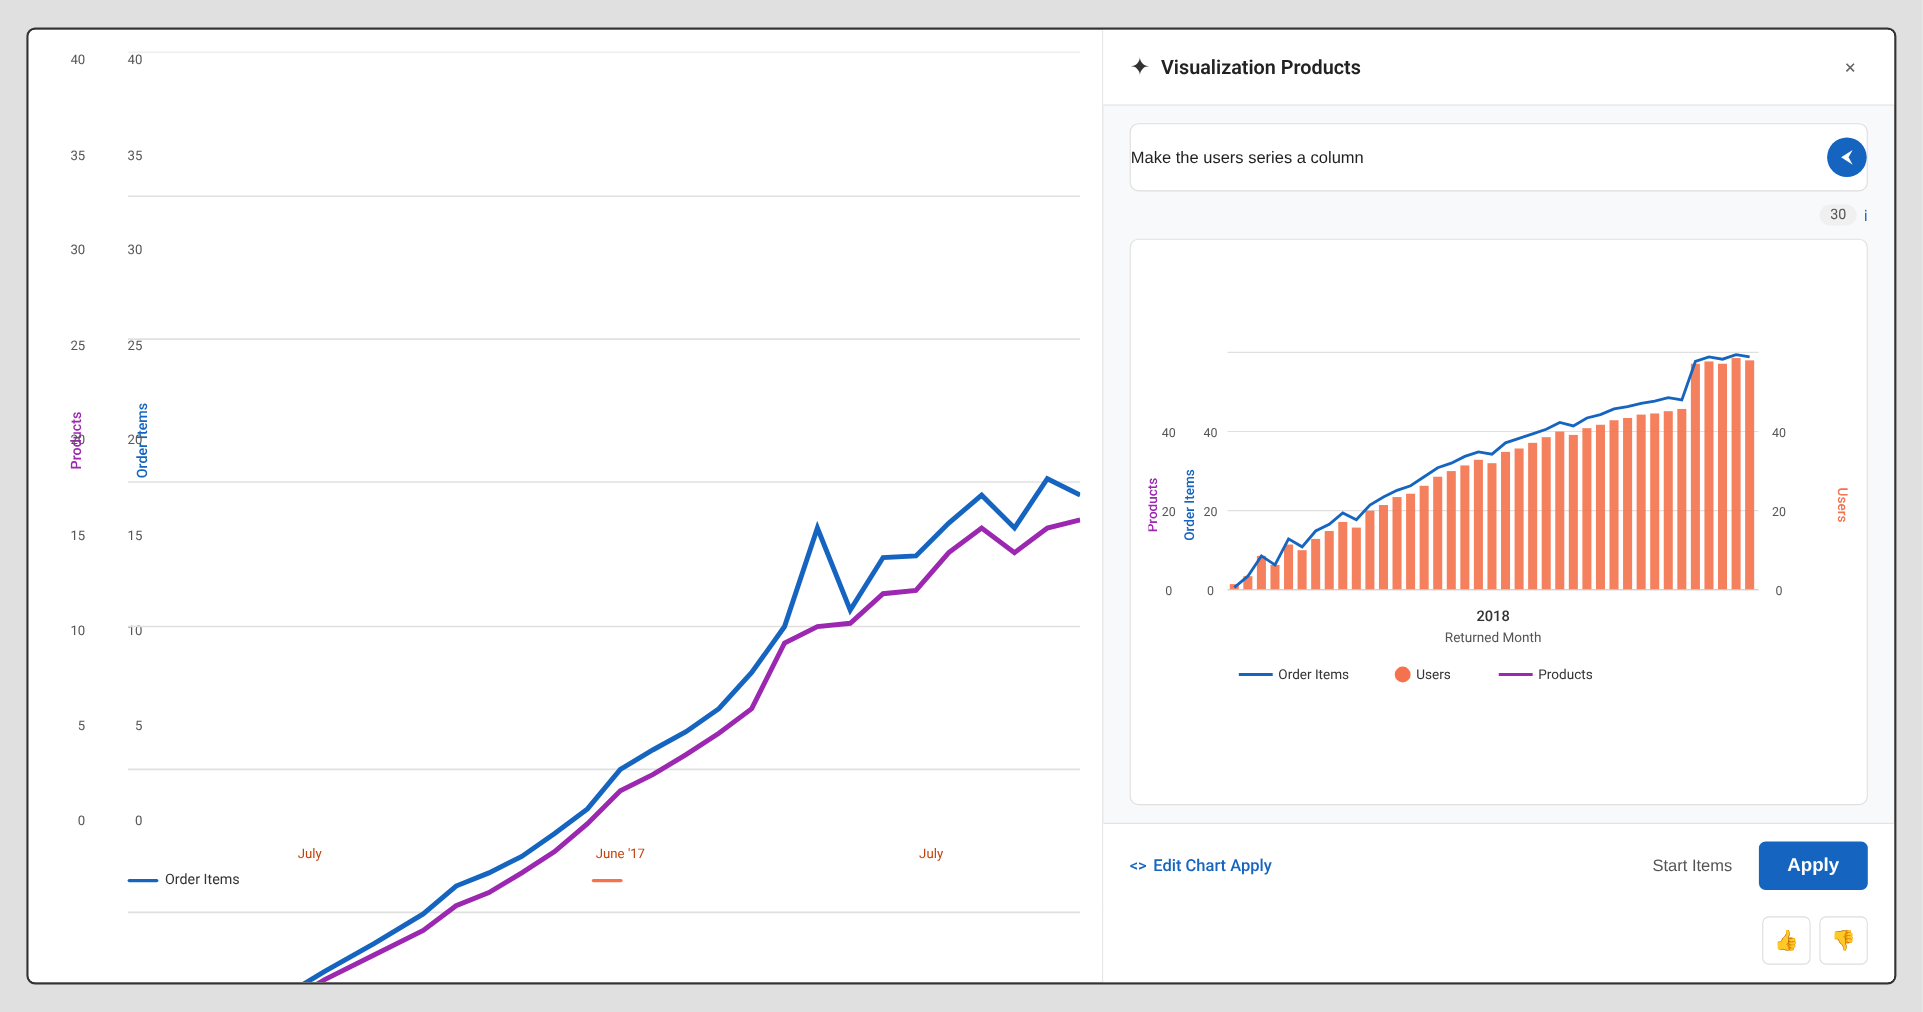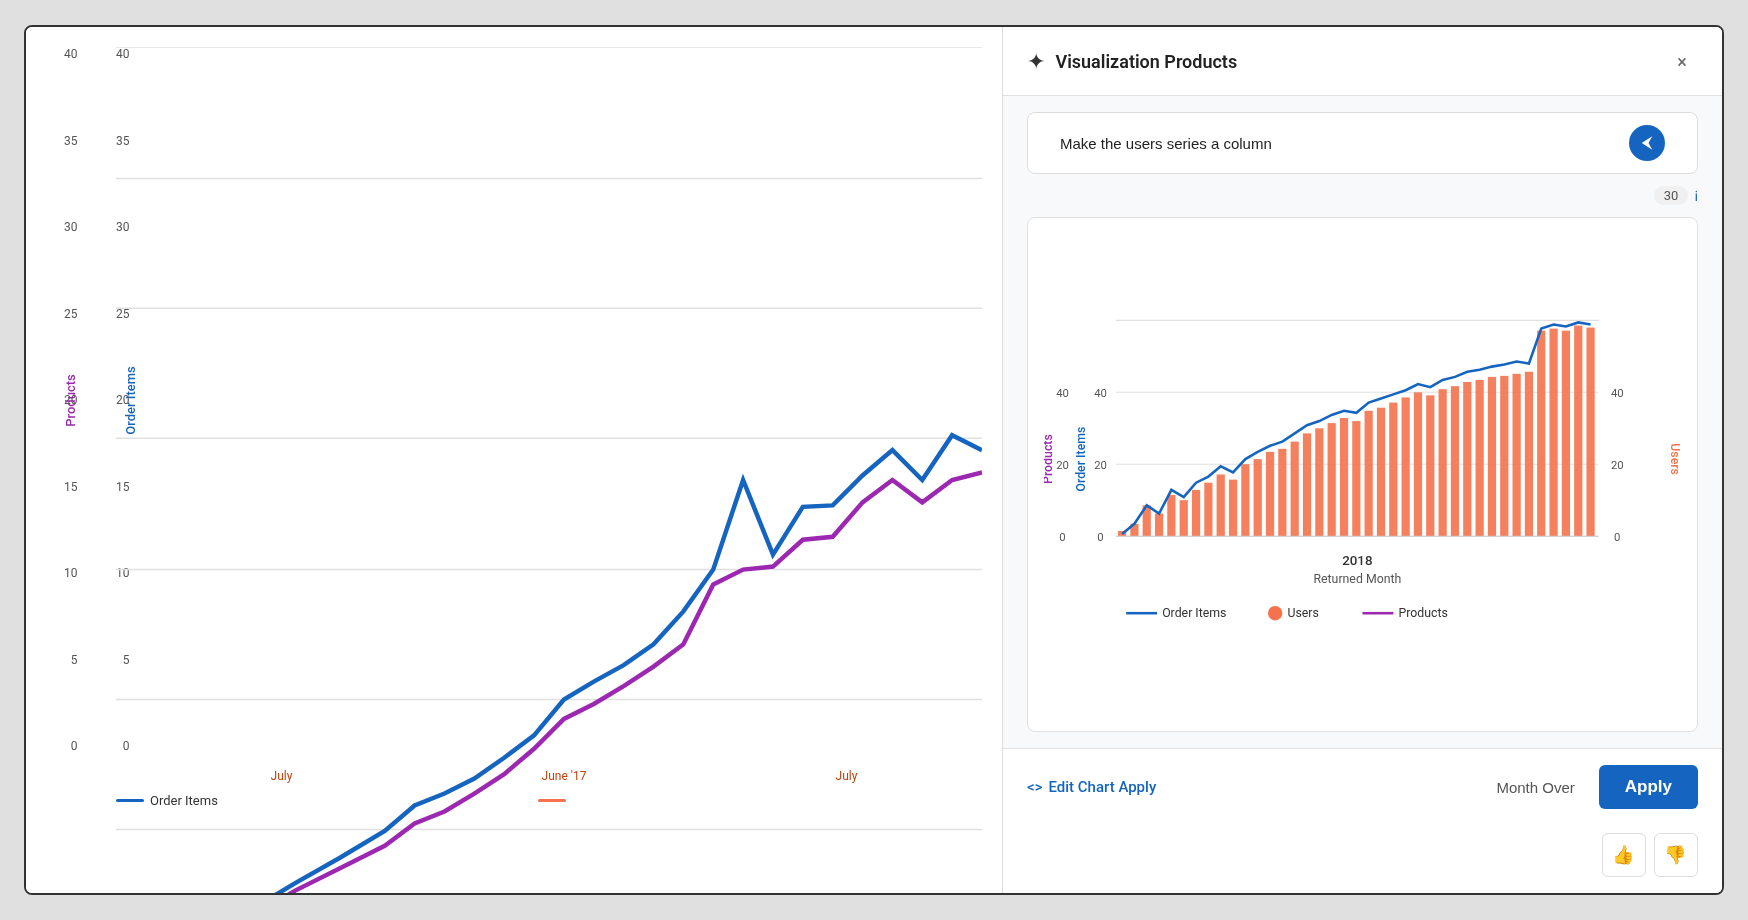--- a/index.html
+++ b/index.html
@@ -120,21 +120,21 @@
       overflow: auto;
     }
 
     
     .input-row {
       display: flex;
       align-items: center;
       background: #ffffff;
       border: 1px solid #ddd;
       border-radius: 8px;
-      padding: 12px 32px;
+      padding: 12px 0;
       gap: 10px;
     }
     .input-text {
       flex: 1;
       font-size: 15px;
       color: #222;
       border: none;
       outline: none;
       background: transparent;
     }
@@ -491,21 +491,21 @@
         </div>
       </div>
     </div>
 
     <div class="action-row">
       <a class="edit-config-btn">
         <span style="font-size:15px;">&lt;&gt;</span>
         <span>Edit Chart Apply</span>
       </a>
       <div class="action-right">
-        <button class="start-over-btn">Month Over</button>
+        <button class="start-over-btn">Start Items</button>
         <button class="apply-btn">Apply</button>
       </div>
     </div>
 
     <div class="feedback-row">
       <button class="feedback-btn">
         <span>👍</span>
       </button>
       <button class="feedback-btn">
         <span>👎</span>

